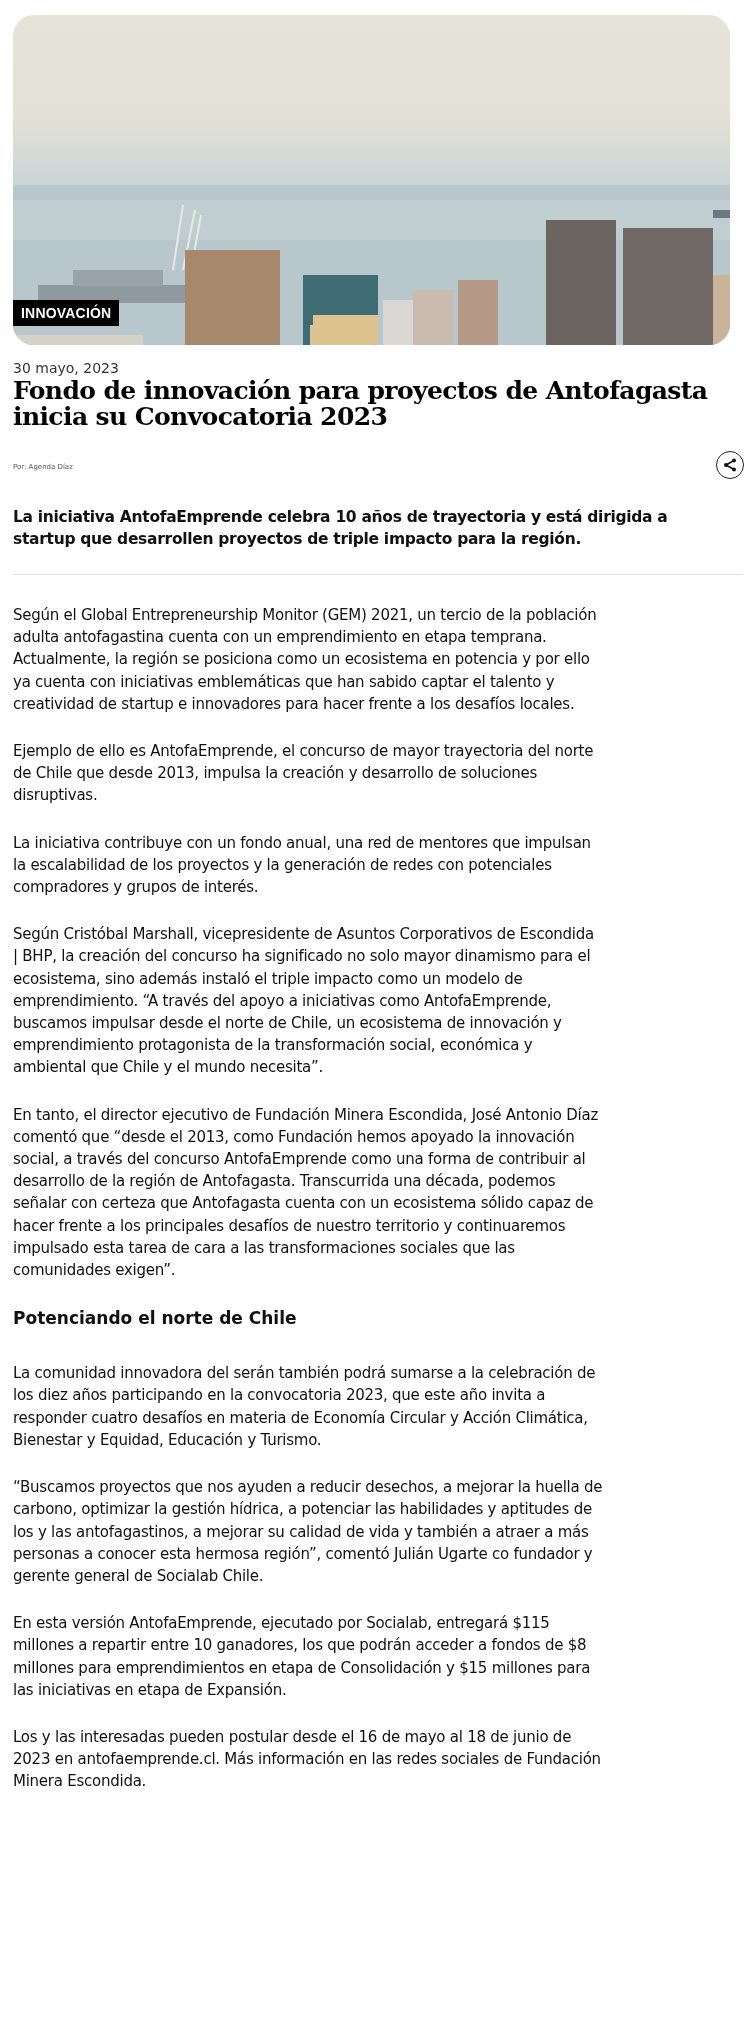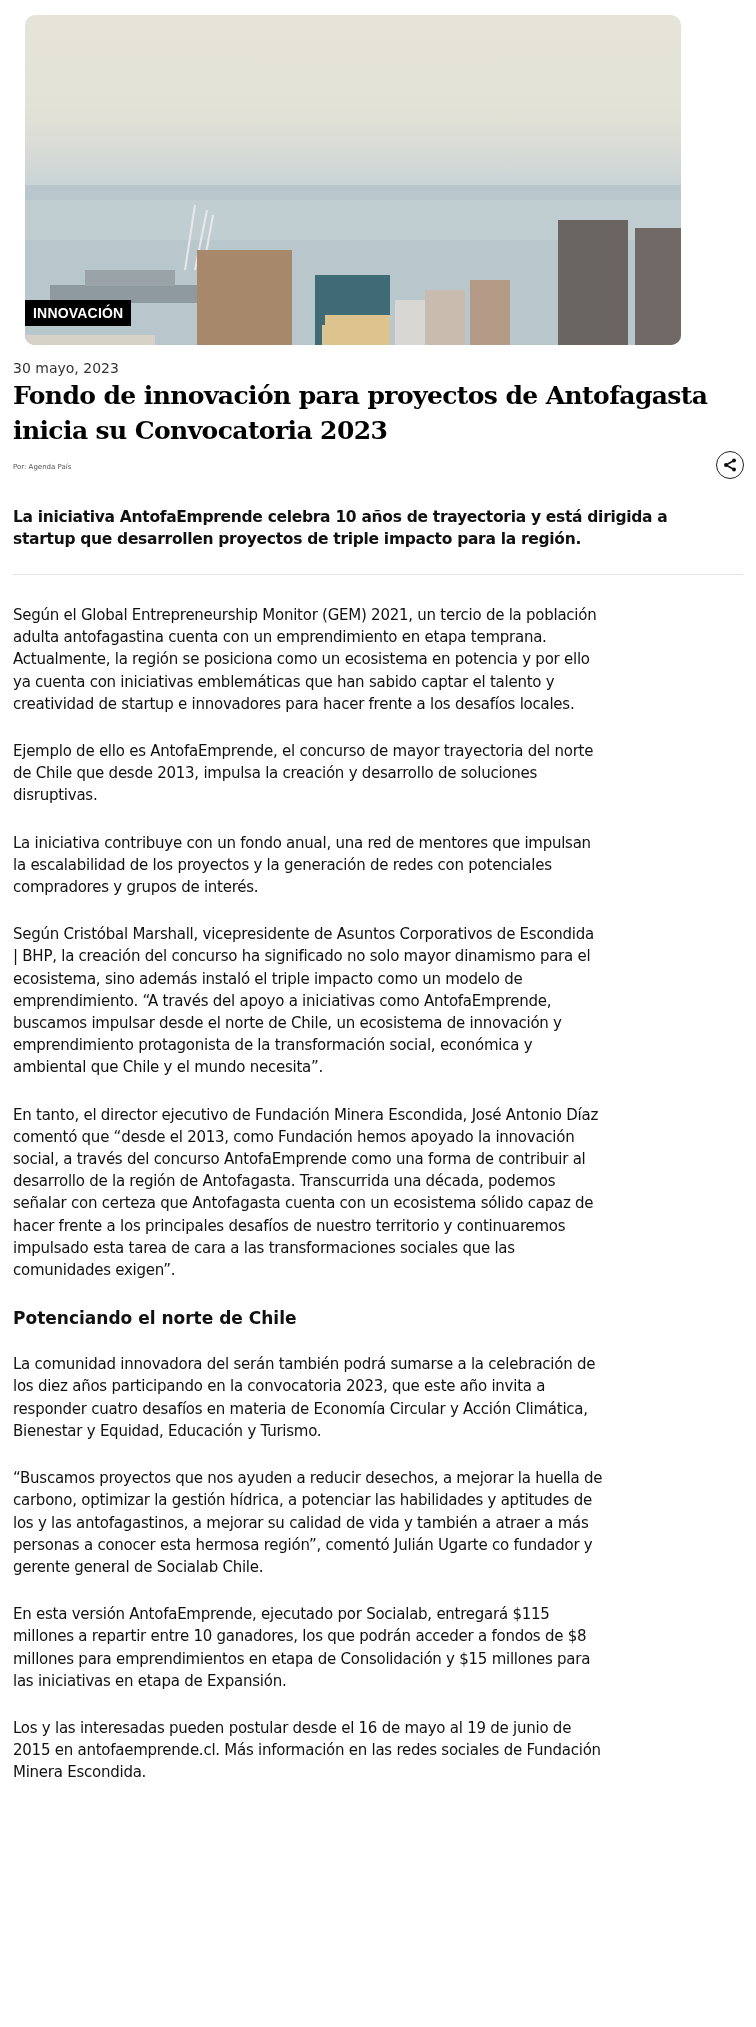--- a/index.html
+++ b/index.html
@@ -7,23 +7,23 @@
     body {
       width: 756px;
       height: 2027px;
       position: relative;
       font-family: "DejaVu Sans", sans-serif;
       color: #111111;
       overflow: hidden;
     }
     .hero {
       position: absolute;
-      left: 25px; top: 15px;
-      width: 656px; height: 330px;
-      border-radius: 10px;
+      left: 13px; top: 15px;
+      width: 717px; height: 330px;
+      border-radius: 21px;
       overflow: hidden;
       background: linear-gradient(180deg, #e6e4d8 0%, #e3e2d6 28%, #d9dcd6 40%, #c9d4d6 52%, #b9c6cb 62%, #a9b6bb 100%);
     }
     .hero svg { position: absolute; left: 0; top: 0; width: 730px; height: 330px; }
     .hero-badge {
       position: absolute;
       left: 0; top: 285px;
       background: #000000;
       color: #ffffff;
       font-family: "Liberation Sans", sans-serif;
@@ -40,21 +40,21 @@
       color: #333333;
       font-family: "DejaVu Sans", sans-serif;
     }
     .title {
       position: absolute;
       left: 13px; top: 378px;
       width: 720px;
       font-family: "DejaVu Serif", serif;
       font-weight: bold;
       font-size: 25px;
-      line-height: 35px;
+      line-height: 26px;
       letter-spacing: -0.6px;
       color: #000000;
     }
     .author {
       position: absolute;
       left: 13px; top: 463px;
       font-size: 7px;
       color: #555555;
     }
     .share-button {
@@ -93,21 +93,21 @@
       line-height: 22.2px;
       color: #111111;
       margin-bottom: 25px;
       letter-spacing: -0.25px;
     }
     .body-text h2 {
       font-size: 17px;
       font-weight: bold;
       line-height: 24px;
       margin-top: 8px;
-      margin-bottom: 23px;
+      margin-bottom: 32px;
       color: #111111;
     }
   </style>
 </head>
 <body>
 
 <div class="hero" role="img" aria-label="Vista panorámica de la ciudad de Antofagasta con edificios, puerto y mar">
   <svg viewBox="0 0 730 330" preserveAspectRatio="none">
 
     <rect x="0" y="170" width="730" height="160" fill="#b8c7cc"></rect>
@@ -222,21 +222,21 @@
     <rect x="0" y="330" width="0" height="0"></rect>
     <rect x="0" y="330" width="0" height="0"></rect>
     <rect x="0" y="330" width="0" height="0"></rect>
     <rect x="0" y="330" width="0" height="0"></rect>
   </svg>
   <div class="hero-badge">INNOVACIÓN</div>
 </div>
 
 <div class="date">30 mayo, 2023</div>
 <h1 class="title">Fondo de innovación para proyectos de Antofagasta inicia su Convocatoria 2023</h1>
-<div class="author">Por: Agenda País</div>
+<div class="author">Por: Agenda Díaz</div>
 
 <div class="share-button">
   <svg width="16" height="16" viewBox="0 0 16 16">
     <circle cx="12" cy="3.5" r="2" fill="#111"></circle>
     <circle cx="4" cy="8" r="2" fill="#111"></circle>
     <circle cx="12" cy="12.5" r="2" fill="#111"></circle>
     <line x1="12" y1="3.5" x2="4" y2="8" stroke="#111" stroke-width="1.6"></line>
     <line x1="4" y1="8" x2="12" y2="12.5" stroke="#111" stroke-width="1.6"></line>
   </svg>
 </div>
@@ -247,14 +247,14 @@
 <div class="body-text">
   <p>Según el Global Entrepreneurship Monitor (GEM) 2021, un tercio de la población adulta antofagastina cuenta con un emprendimiento en etapa temprana. Actualmente, la región se posiciona como un ecosistema en potencia y por ello ya cuenta con iniciativas emblemáticas que han sabido captar el talento y creatividad de startup e innovadores para hacer frente a los desafíos locales.</p>
   <p>Ejemplo de ello es AntofaEmprende, el concurso de mayor trayectoria del norte de Chile que desde 2013, impulsa la creación y desarrollo de soluciones disruptivas.</p>
   <p>La iniciativa contribuye con un fondo anual, una red de mentores que impulsan la escalabilidad de los proyectos y la generación de redes con potenciales compradores y grupos de interés.</p>
   <p>Según Cristóbal Marshall, vicepresidente de Asuntos Corporativos de Escondida | BHP, la creación del concurso ha significado no solo mayor dinamismo para el ecosistema, sino además instaló el triple impacto como un modelo de emprendimiento. “A través del apoyo a iniciativas como AntofaEmprende, buscamos impulsar desde el norte de Chile, un ecosistema de innovación y emprendimiento protagonista de la transformación social, económica y ambiental que Chile y el mundo necesita”.</p>
   <p>En tanto, el director ejecutivo de Fundación Minera Escondida, José Antonio Díaz comentó que “desde el 2013, como Fundación hemos apoyado la innovación social, a través del concurso AntofaEmprende como una forma de contribuir al desarrollo de la región de Antofagasta. Transcurrida una década, podemos señalar con certeza que Antofagasta cuenta con un ecosistema sólido capaz de hacer frente a los principales desafíos de nuestro territorio y continuaremos impulsado esta tarea de cara a las transformaciones sociales que las comunidades exigen”.</p>
   <h2>Potenciando el norte de Chile</h2>
   <p>La comunidad innovadora del serán también podrá sumarse a la celebración de los diez años participando en la convocatoria 2023, que este año invita a responder cuatro desafíos en materia de Economía Circular y Acción Climática, Bienestar y Equidad, Educación y Turismo.</p>
   <p>“Buscamos proyectos que nos ayuden a reducir desechos, a mejorar la huella de carbono, optimizar la gestión hídrica, a potenciar las habilidades y aptitudes de los y las antofagastinos, a mejorar su calidad de vida y también a atraer a más personas a conocer esta hermosa región”, comentó Julián Ugarte co fundador y gerente general de Socialab Chile.</p>
   <p>En esta versión AntofaEmprende, ejecutado por Socialab, entregará $115 millones a repartir entre 10 ganadores, los que podrán acceder a fondos de $8 millones para emprendimientos en etapa de Consolidación y $15 millones para las iniciativas en etapa de Expansión.</p>
-  <p>Los y las interesadas pueden postular desde el 16 de mayo al 19 de junio de 2015 en antofaemprende.cl. Más información en las redes sociales de Fundación Minera Escondida.</p>
+  <p>Los y las interesadas pueden postular desde el 16 de mayo al 18 de junio de 2023 en antofaemprende.cl. Más información en las redes sociales de Fundación Minera Escondida.</p>
 </div>
 
 </body></html>

